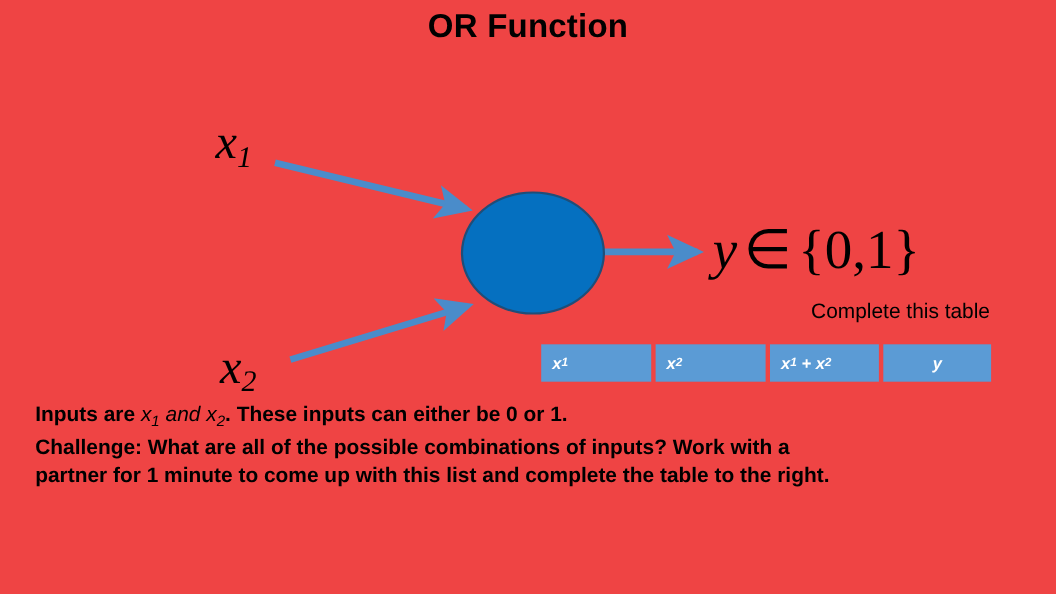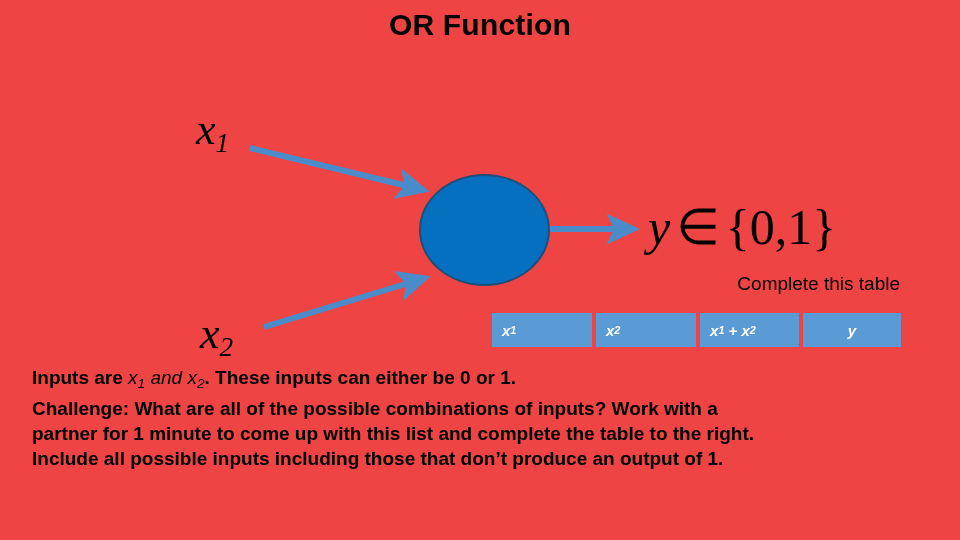--- a/index.html
+++ b/index.html
@@ -200,16 +200,15 @@
         <span>y</span>
       </div>
   </div>
 
   <div class="body-text">
     <div class="body-line line-bold"><span>Inputs are </span><span class="v"><span>x</span><sub>1</sub></span><span class="v"> and </span><span class="v"><span>x</span><sub>2</sub></span><span>. These inputs can either be 0 or 1.</span></div>
 
 
     <div class="body-line line-plain">Challenge: What are all of the possible combinations of inputs?  Work with a</div>
     <div class="body-line line-plain">partner for 1 minute to come up with this list and complete the table to the right.</div>
-    <div class="body-line line-plain">Include all possible inputs including those that don’t produce an output of 1.</div>
   </div>
 
 </div>
 
 </body></html>

